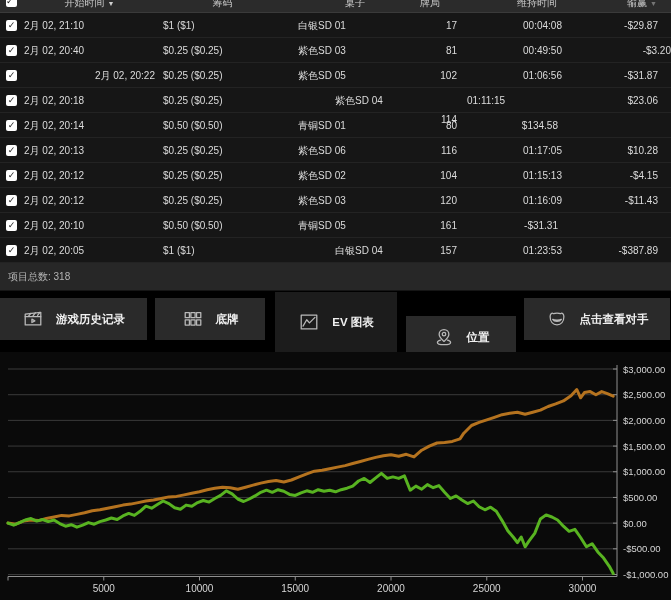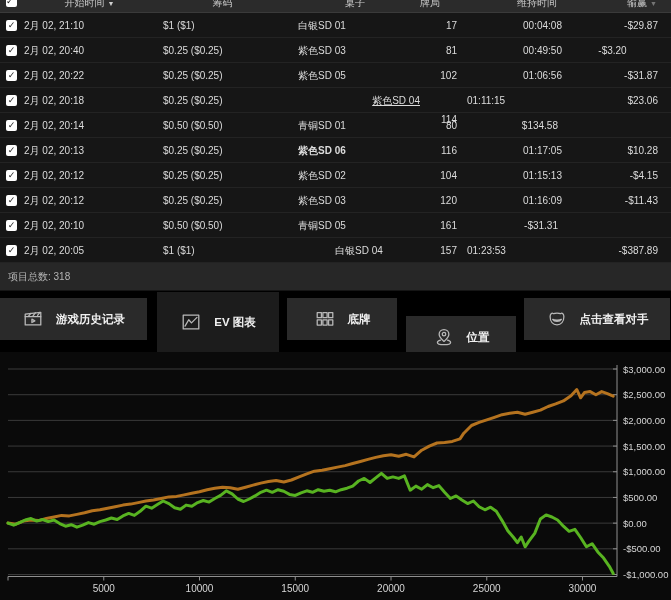--- a/index.html
+++ b/index.html
@@ -77,61 +77,61 @@
         </div>
         <div class="trow">
           <div style="width: 24px;">
             <div class="cb-box">✓</div>
           </div>
           <div class="cell" style="width: 131px; text-align: left; padding-left: 0px; padding-right: 0px;">2月 02, 20:40</div>
           <div class="cell" style="width: 135px; text-align: left; padding-left: 8px; padding-right: 0px;">$0.25 ($0.25)</div>
           <div class="cell" style="width: 130px; text-align: left; padding-left: 8px; padding-right: 0px;">紫色SD 03</div>
           <div class="cell" style="width: 47px; text-align: right; padding-left: 0px; padding-right: 10px;">81</div>
           <div class="cell" style="width: 100px; text-align: right; padding-left: 0px; padding-right: 5px;">00:49:50</div>
-          <div class="cell" style="width: 104px; text-align: center; padding-left: 0px; padding-right: 13px;">-$3.20</div>
-        </div>
-        <div class="trow">
-          <div style="width: 24px;">
-            <div class="cb-box">✓</div>
-          </div>
-          <div class="cell" style="width: 131px; text-align: left; padding-left: 0px; padding-right: 0px;">2月 02, 20:22</div>
+          <div class="cell" style="width: 104px; text-align: right; padding-left: 0px; ">-$3.20</div>
+        </div>
+        <div class="trow">
+          <div style="width: 24px;">
+            <div class="cb-box">✓</div>
+          </div>
+          <div class="cell" style="width: 131px; text-align: right; padding-left: 0px; padding-right: 0px;">2月 02, 20:22</div>
           <div class="cell" style="width: 135px; text-align: left; padding-left: 8px; padding-right: 0px;">$0.25 ($0.25)</div>
           <div class="cell" style="width: 130px; text-align: left; padding-left: 8px; padding-right: 0px;">紫色SD 05</div>
           <div class="cell" style="width: 47px; text-align: right; padding-left: 0px; padding-right: 10px;">102</div>
           <div class="cell" style="width: 100px; text-align: right; padding-left: 0px; padding-right: 5px;">01:06:56</div>
           <div class="cell" style="width: 104px; text-align: right; padding-left: 0px; padding-right: 13px;">-$31.87</div>
         </div>
         <div class="trow">
           <div style="width: 24px;">
             <div class="cb-box">✓</div>
           </div>
           <div class="cell" style="width: 131px; text-align: left; padding-left: 0px; padding-right: 0px;">2月 02, 20:18</div>
           <div class="cell" style="width: 135px; text-align: left; padding-left: 8px; padding-right: 0px;">$0.25 ($0.25)</div>
-          <div class="cell" style="width: 130px; text-align: right; padding-left: 8px; padding-right: 0px; text-decoration: underline;">紫色SD 04</div>
+          <div class="cell" style="width: 130px; text-align: center; padding-left: 8px; padding-right: 0px;">紫色SD 04</div>
           <div class="cell" style="width: 47px; text-align: right; padding-left: 0px; padding-right: 10px; margin-top: 38px;">114</div>
           <div class="cell" style="width: 100px; padding-left: 0px; padding-right: 5px;">01:11:15</div>
           <div class="cell" style="width: 104px; text-align: right; padding-left: 0px; padding-right: 13px;">$23.06</div>
         </div>
         <div class="trow">
           <div style="width: 24px;">
             <div class="cb-box">✓</div>
           </div>
           <div class="cell" style="width: 131px; text-align: left; padding-left: 0px; padding-right: 0px;">2月 02, 20:14</div>
           <div class="cell" style="width: 135px; text-align: left; padding-left: 8px; padding-right: 0px;">$0.50 ($0.50)</div>
           <div class="cell" style="width: 130px; text-align: left; padding-left: 8px; padding-right: 0px;">青铜SD 01</div>
           <div class="cell" style="width: 47px; text-align: right; padding-left: 0px; padding-right: 10px;">80</div>
           <div class="cell" style="width: 104px; text-align: right; padding-left: 0px; padding-right: 13px;">$134.58</div>
         </div>
         <div class="trow">
           <div style="width: 24px;">
             <div class="cb-box">✓</div>
           </div>
           <div class="cell" style="width: 131px; text-align: left; padding-left: 0px; padding-right: 0px;">2月 02, 20:13</div>
           <div class="cell" style="width: 135px; text-align: left; padding-left: 8px; padding-right: 0px;">$0.25 ($0.25)</div>
-          <div class="cell" style="width: 130px; text-align: left; padding-left: 8px; padding-right: 0px; font-weight: bold;">紫色SD 06</div>
+          <div class="cell" style="width: 130px; text-align: left; padding-left: 8px; padding-right: 0px;">紫色SD 06</div>
           <div class="cell" style="width: 47px; text-align: right; padding-left: 0px; padding-right: 10px;">116</div>
           <div class="cell" style="width: 100px; text-align: right; padding-left: 0px; padding-right: 5px;">01:17:05</div>
           <div class="cell" style="width: 104px; text-align: right; padding-left: 0px; padding-right: 13px;">$10.28</div>
         </div>
         <div class="trow">
           <div style="width: 24px;">
             <div class="cb-box">✓</div>
           </div>
           <div class="cell" style="width: 131px; text-align: left; padding-left: 0px; padding-right: 0px;">2月 02, 20:12</div>
           <div class="cell" style="width: 135px; text-align: left; padding-left: 8px; padding-right: 0px;">$0.25 ($0.25)</div>
@@ -162,56 +162,56 @@
           <div class="cell" style="width: 104px; text-align: right; padding-left: 0px; padding-right: 13px;">-$31.31</div>
         </div>
         <div class="trow">
           <div style="width: 24px;">
             <div class="cb-box">✓</div>
           </div>
           <div class="cell" style="width: 131px; text-align: left; padding-left: 0px; padding-right: 0px;">2月 02, 20:05</div>
           <div class="cell" style="width: 135px; text-align: left; padding-left: 8px; padding-right: 0px;">$1 ($1)</div>
           <div class="cell" style="width: 130px; text-align: center; padding-left: 8px; padding-right: 0px;">白银SD 04</div>
           <div class="cell" style="width: 47px; text-align: right; padding-left: 0px; padding-right: 10px;">157</div>
-          <div class="cell" style="width: 100px; padding-left: 0px; padding-right: 5px;">01:23:53</div>
+          <div class="cell" style="width: 100px; text-align: right; padding-left: 0px; padding-right: 5px;">01:23:53</div>
           <div class="cell" style="width: 104px; text-align: right; padding-left: 0px; padding-right: 13px;">-$387.89</div>
         </div>
       </div>
     <div class="tfoot">项目总数: 318</div>
   </div>
 
   <div class="tabbar" id="tabbar">
       <div class="tab" style="width: 147px; margin-left: 0px;">
         <span class="ticon"><svg viewBox="0 0 24 24">
             <path d="M3.5 9.5 L20.5 9.5 L20.5 18.5 L3.5 18.5 Z"></path>
             <path d="M3.5 9.5 L3.5 6.8 L20.5 4.7 L20.5 9.5"></path>
             <path d="M7 9.2 L9.5 5.8"></path>
             <path d="M12 8.6 L14.5 5.2"></path>
             <path d="M17 8 L19.5 4.8"></path>
             <path d="M10.8 12.2 L14 14 L10.8 15.8 Z"></path>
           </svg></span>
         <span class="tlabel">游戏历史记录</span>
       </div>
-      <div class="tab active" style="width: 122px; margin-left: 10px;">
-        <span class="ticon"><svg viewBox="0 0 24 24">
-            <rect x="3.5" y="4.5" width="17" height="15"></rect>
-            <polyline points="5.5,16.5 9.5,9.5 12.5,13 18.5,7"></polyline>
-          </svg></span>
-        <span class="tlabel">EV 图表</span>
-      </div>
       <div class="tab" style="width: 110px; margin-left: 8px;">
         <span class="ticon"><svg viewBox="0 0 24 24">
             <rect x="3.5" y="5" width="4.6" height="5.6"></rect>
             <rect x="9.7" y="5" width="4.6" height="5.6"></rect>
             <rect x="15.9" y="5" width="4.6" height="5.6"></rect>
             <rect x="3.5" y="13" width="4.6" height="5.6"></rect>
             <rect x="9.7" y="13" width="4.6" height="5.6"></rect>
             <rect x="15.9" y="13" width="4.6" height="5.6"></rect>
           </svg></span>
         <span class="tlabel">底牌</span>
+      </div>
+      <div class="tab active" style="width: 122px; margin-left: 10px;">
+        <span class="ticon"><svg viewBox="0 0 24 24">
+            <rect x="3.5" y="4.5" width="17" height="15"></rect>
+            <polyline points="5.5,16.5 9.5,9.5 12.5,13 18.5,7"></polyline>
+          </svg></span>
+        <span class="tlabel">EV 图表</span>
       </div>
       <div class="tab" style="width: 110px; margin-left: 9px; margin-top: 24px;">
         <span class="ticon"><svg viewBox="0 0 24 24">
             <path d="M12 4 C8.9 4 6.7 6.2 6.7 9 C6.7 12.4 12 16.8 12 16.8 C12 16.8 17.3 12.4 17.3 9 C17.3 6.2 15.1 4 12 4 Z"></path>
             <circle cx="12" cy="8.9" r="1.9"></circle>
             <path d="M8.2 15.5 C6.1 16 4.8 16.9 4.8 17.9 C4.8 19.3 8 20.4 12 20.4 C16 20.4 19.2 19.3 19.2 17.9 C19.2 16.9 17.9 16 15.8 15.5"></path>
           </svg></span>
         <span class="tlabel">位置</span>
       </div>
       <div class="tab" style="width: 146px; margin-left: 8px;">

